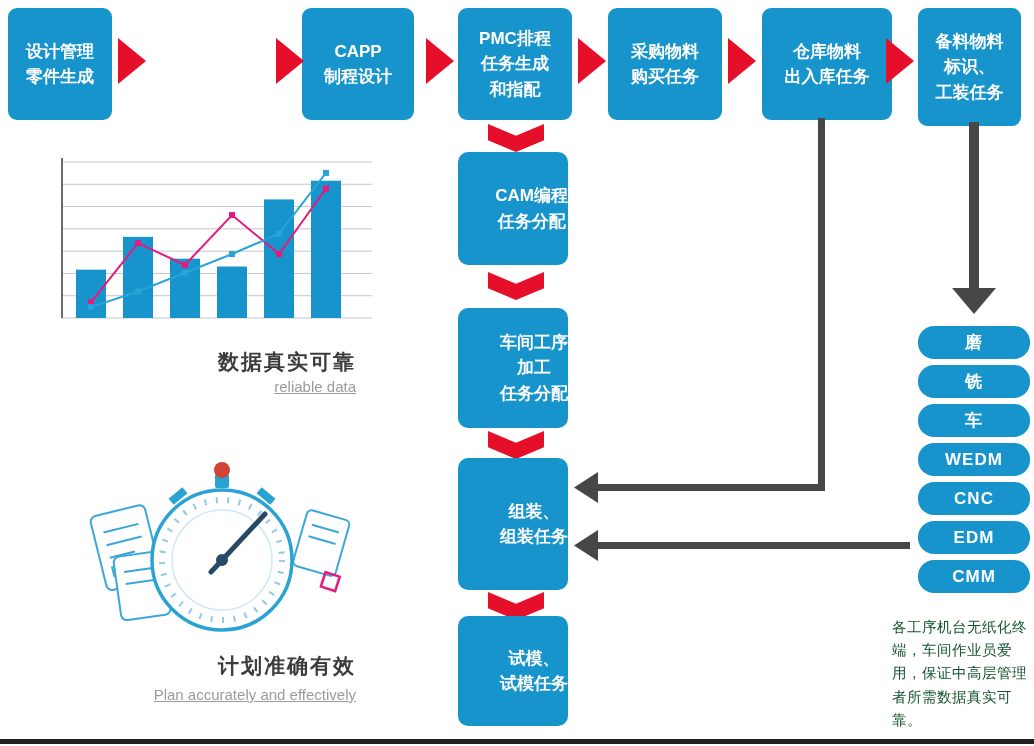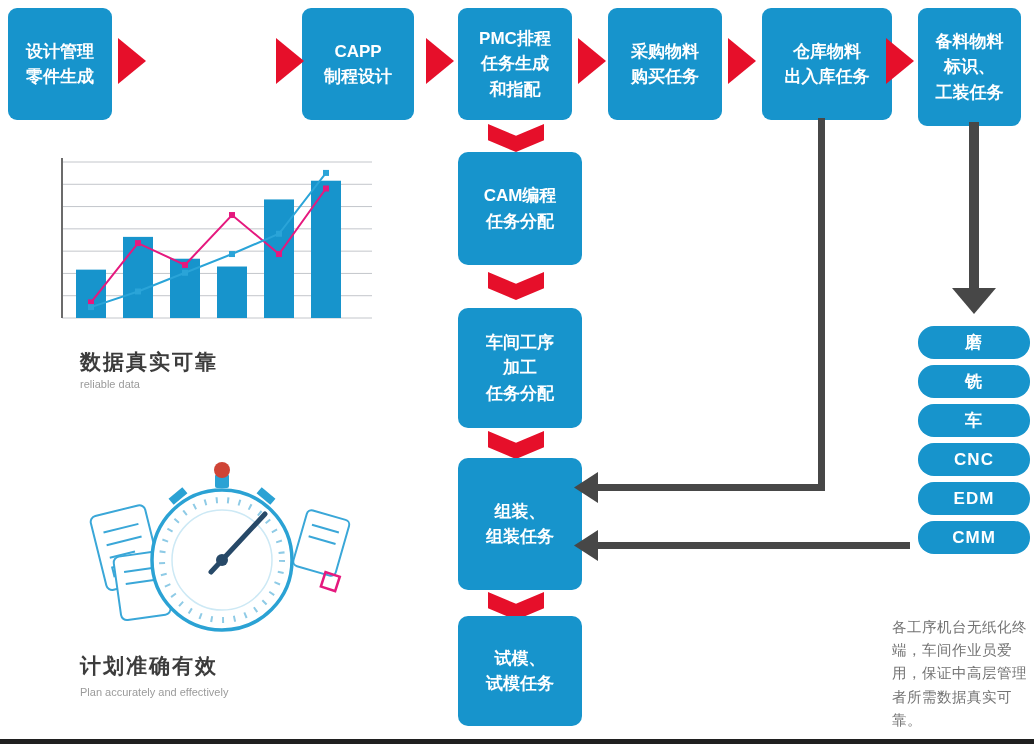--- a/index.html
+++ b/index.html
@@ -9,22 +9,22 @@
            --blue:#1794cc; --red:#e60f2a; --dark:#474747; }
 
   
   .tbox { position:absolute; top:8px; height:112px; background:var(--blue); border-radius:9px;
           display:flex; align-items:center; justify-content:center; color:#fff; font-weight:bold;
           font-size:17px; text-align:center; line-height:1.5; }
   .tbox.tall { height:118px; }
   .box-label { white-space:pre-line; }
 
   
-  .vbox { position:absolute; left:458px; width:124px; background:var(--blue); border-radius:10px;
-          display:flex; align-items:center; justify-content:center; color:#fff; font-weight:bold;
+  .vbox { position:absolute; left:458px; width:110px; background:var(--blue); border-radius:10px;
+          display:flex; align-items:center; justify-content:flex-end; color:#fff; font-weight:bold;
           font-size:17px; text-align:center; line-height:1.5; }
 
   
   .rarrow { position:absolute; top:38px; width:28px; height:46px; background:var(--red);
             clip-path:polygon(0 0,100% 50%,0 100%); }
   .darrow { position:absolute; left:488px; width:56px; height:28px; background:var(--red);
             clip-path:polygon(0 0,50% 42%,100% 0,100% 58%,50% 100%,0 58%); }
 
   
   .dline { position:absolute; background:var(--dark); }
@@ -33,25 +33,25 @@
   .downhead { position:absolute; width:44px; height:26px; background:var(--dark);
               clip-path:polygon(0 0,100% 0,50% 100%); }
 
   
   .machines { position:absolute; left:918px; top:326px; width:112px; }
   .machine { width:112px; height:33px; background:var(--blue); border-radius:16px; color:#fff;
              font-weight:bold; font-size:17px; display:flex; align-items:center; justify-content:center;
              margin-bottom:6px; letter-spacing:1px; }
 
   
-  .cap { position:absolute; width:300px; left:80px; text-align:left; }
+  .cap { position:absolute; width:300px; left:56px; text-align:right; }
   .cap-zh { font-size:21px; font-weight:bold; color:#3c3c3c; letter-spacing:2px; }
-  .cap-en { font-size:11px; color:#9b9b9b; }
-
-  .note { position:absolute; left:892px; top:616px; width:142px; font-size:14.5px; color:#737373;
+  .cap-en { font-size:15px; color:#9b9b9b;text-decoration:underline; }
+
+  .note { position:absolute; left:892px; top:616px; width:142px; font-size:14.5px; color:#14532d;
           line-height:1.6; letter-spacing:0.5px; }
 
   .mini-chart { position:absolute; left:50px; top:152px; }
   .timer-art { position:absolute; left:85px; top:448px; }
 
   .bottom-rule { position:absolute; left:0; top:739px; width:1034px; height:5px; background:#202020; }
 </style>
 </head>
 <body>
 
@@ -123,20 +123,21 @@
   <div class="dline" style="left:596px;top:542px;width:314px;height:7px"></div>
   <div class="larrowhead" style="left:574px;top:530px"></div>
 
   <div class="dline" style="left:969px;top:122px;width:10px;height:168px"></div>
   <div class="downhead" style="left:952px;top:288px"></div>
 
   <div class="machines">
     <div class="machine">磨</div>
     <div class="machine">铣</div>
     <div class="machine">车</div>
+    <div class="machine">WEDM</div>
     <div class="machine">CNC</div>
     <div class="machine">EDM</div>
     <div class="machine">CMM</div>
   </div>
 
   <div class="note">各工序机台无纸化终端，车间作业员爱用，保证中高层管理者所需数据真实可靠。</div>
 
   <svg class="mini-chart" width="330" height="185" viewBox="0 0 330 185">
       <line x1="12" x2="322" y1="10" y2="10" stroke="#c3c6cb" stroke-width="1"></line>
       <line x1="12" x2="322" y1="32.285714285714285" y2="32.285714285714285" stroke="#c3c6cb" stroke-width="1"></line>

